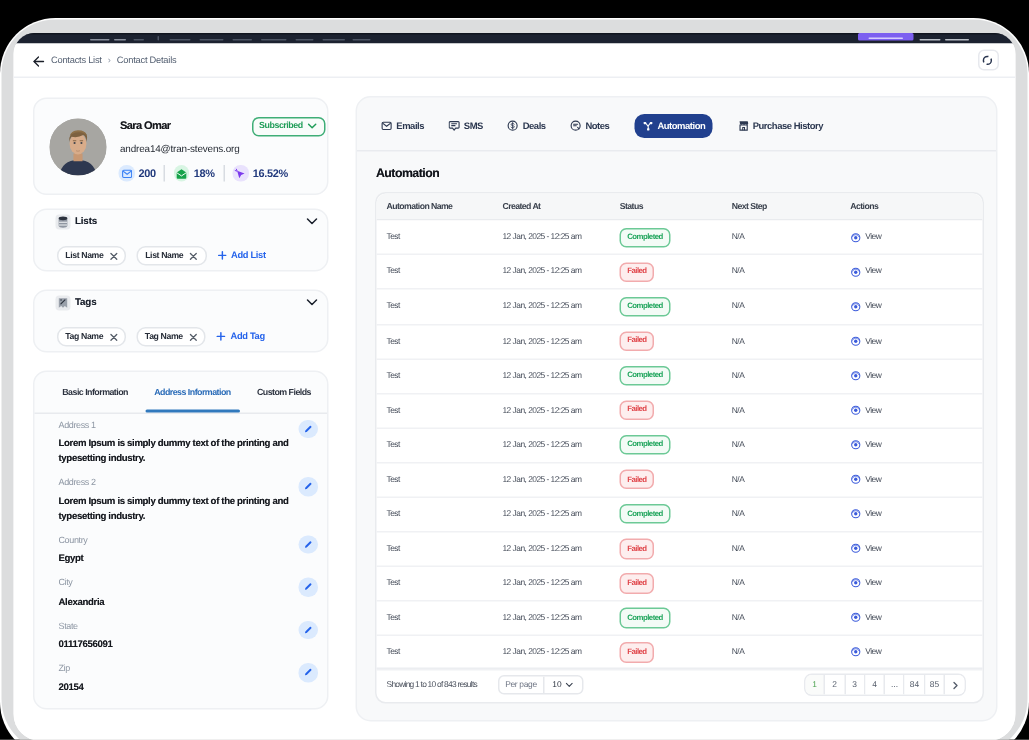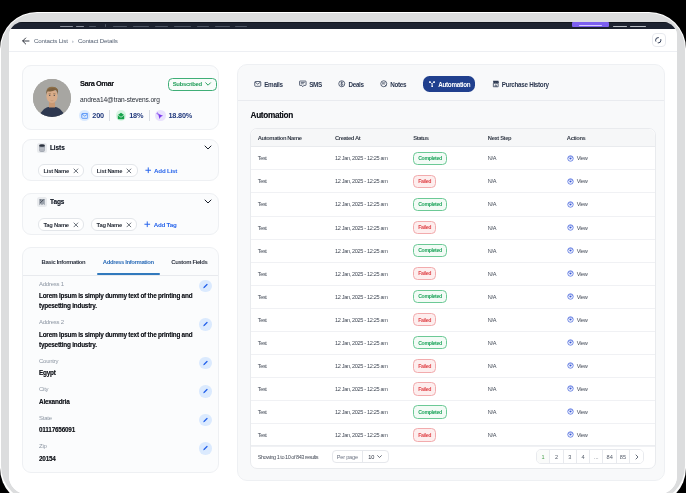--- a/index.html
+++ b/index.html
@@ -189,21 +189,21 @@
                 <span class="txt">18%</span>
               </div>
               <div class="stat-div"></div>
               <div class="stat">
                 <span class="stat-ic" style="background:#e9e2fd">
                   <svg width="8" height="8" viewBox="0 0 10 10">
                     <path d="M2.6 2.2 8.8 4.6 6 5.8 4.4 8.6Z" fill="#7c3aed"></path>
                     <path d="M2 1 2.5 2.3M1 2.1 2.3 2.6" stroke="#7c3aed" stroke-width=".8" stroke-linecap="round"></path>
                   </svg>
                 </span>
-                <span class="txt">18.80%</span>
+                <span class="txt">16.52%</span>
               </div>
             </div>
           <div class="sub-btn">
             <span>Subscribed</span>
             <svg width="6.2" height="4.2" viewBox="0 0 7 4.5">
                 <path d="M.8.8 3.5 3.5 6.2.8" stroke="#1f9d58" stroke-width="1.1" fill="none" stroke-linecap="round" stroke-linejoin="round"></path>
               </svg>
           </div>
         </div>
 

